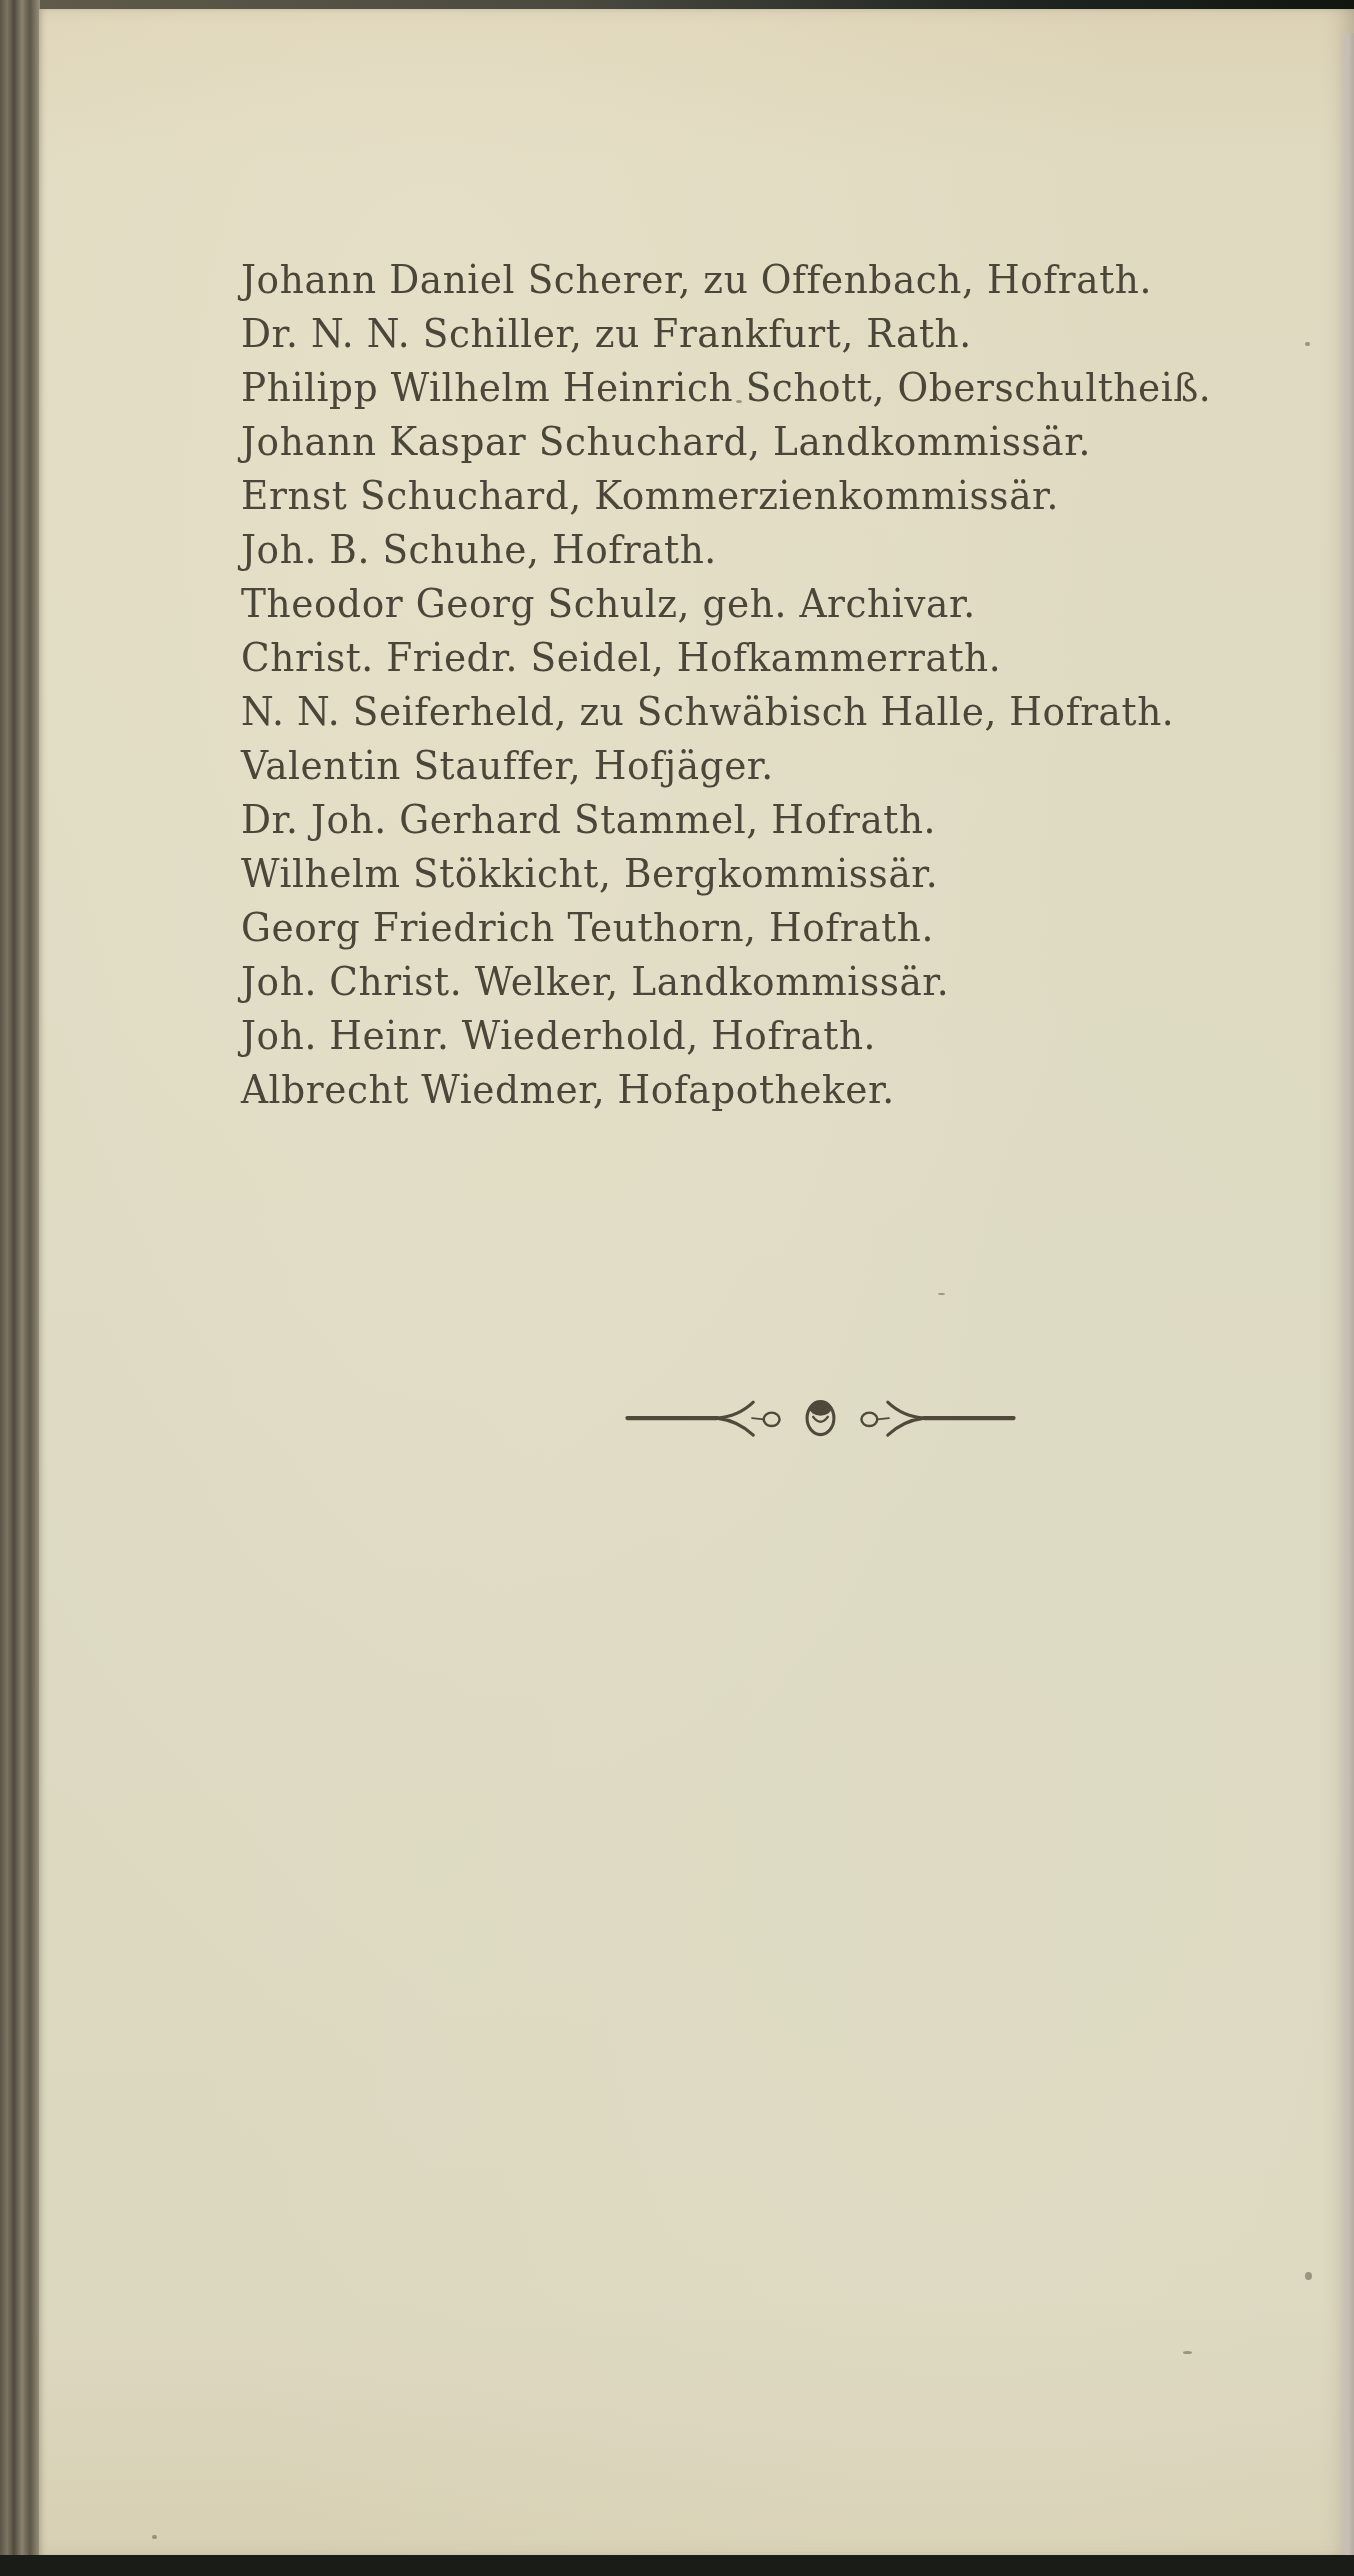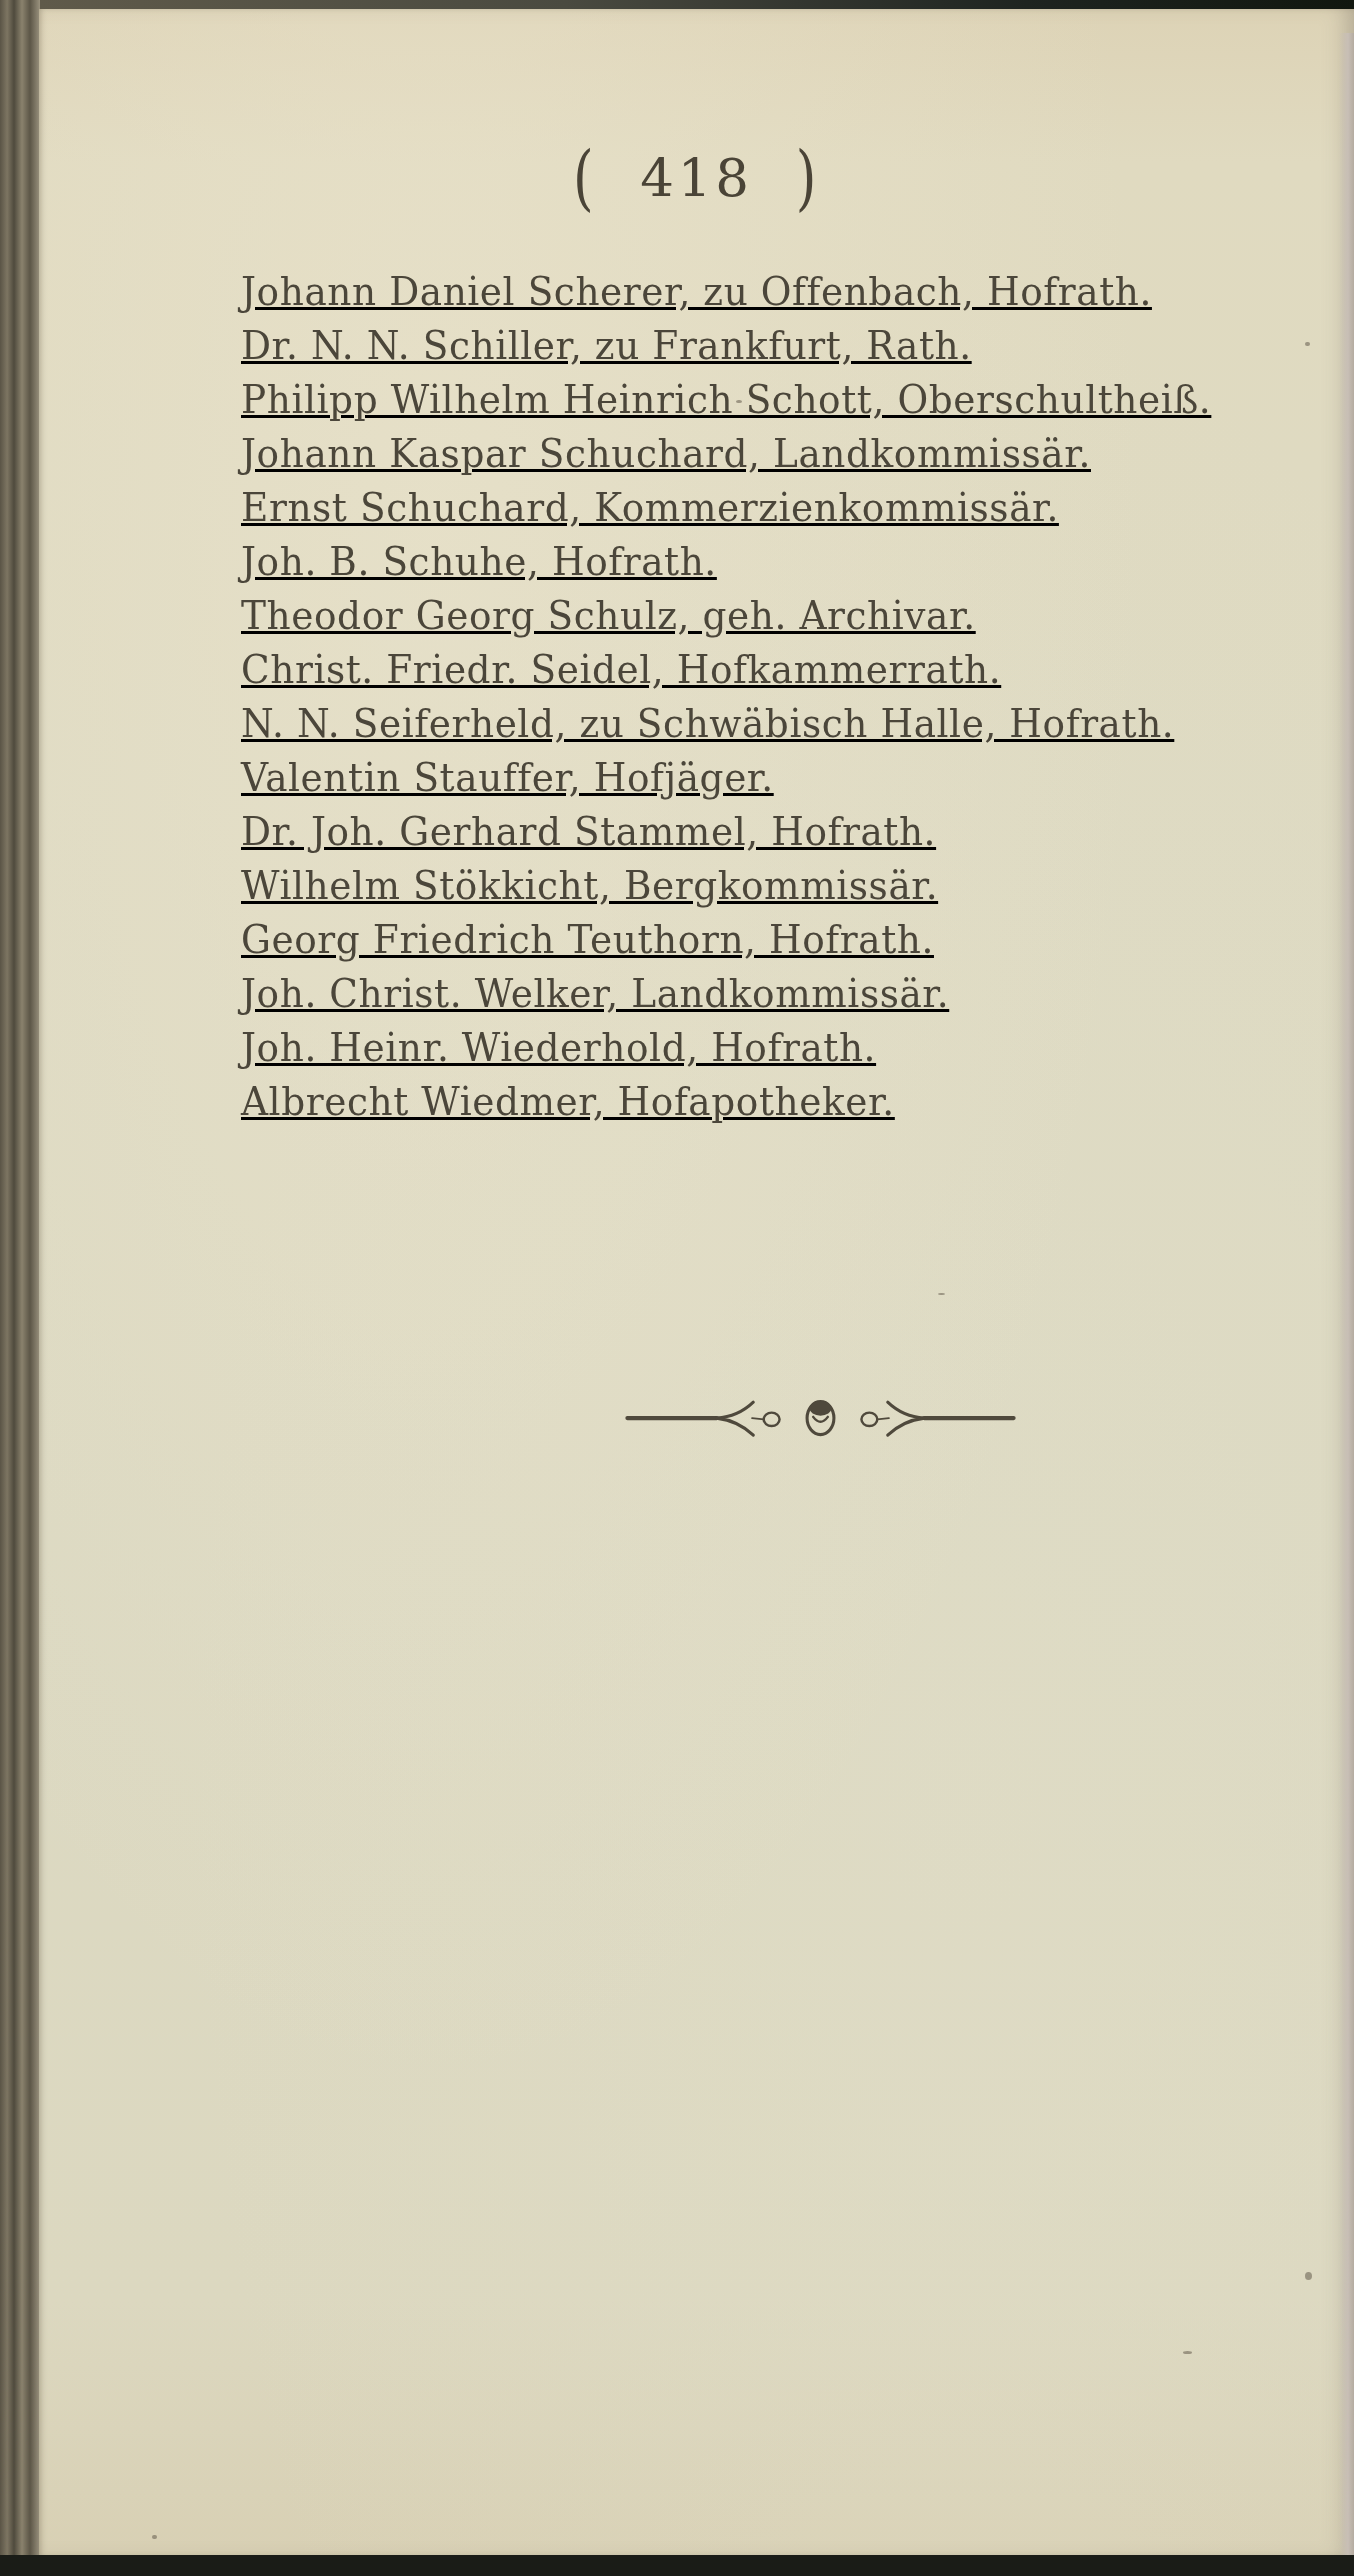--- a/index.html
+++ b/index.html
@@ -69,23 +69,22 @@
       letter-spacing: 3.7px;
     }
     .page-number .paren {
       display: inline-block;
       transform: scaleY(1.35);
       margin: 0 43px;
     }
     .entries {
       position: absolute;
       left: 202px;
-      top: 256px;
+      top: 244px;
       width: 1101px;
-      text-decoration: underline;
     }
     .entry {
       font-family: "DejaVu Serif", serif;
       font-size: 39px;
       line-height: 54px;
       height: 54px;
       color: #4b463a;
       white-space: nowrap;
       letter-spacing: 0.6px;
       transform: scaleX(0.96);
@@ -108,23 +107,20 @@
 </head>
 <body>
 
 <div class="scan">
   <div class="spine"></div>
   <div class="top-strip"></div>
 
   <div class="page">
     <div class="right-edge"></div>
 
-    <div class="page-number">
-      <span class="paren">(</span><span>418</span><span class="paren">)</span>
-    </div>
 
     <div class="entries">
       <div class="entry">Johann Daniel Scherer, zu Offenbach, Hofrath.</div>
       <div class="entry">Dr. N. N. Schiller, zu Frankfurt, Rath.</div>
       <div class="entry">Philipp Wilhelm Heinrich Schott, Oberschultheiß.</div>
       <div class="entry">Johann Kaspar Schuchard, Landkommissär.</div>
       <div class="entry">Ernst Schuchard, Kommerzienkommissär.</div>
       <div class="entry">Joh. B. Schuhe, Hofrath.</div>
       <div class="entry">Theodor Georg Schulz, geh. Archivar.</div>
       <div class="entry">Christ. Friedr. Seidel, Hofkammerrath.</div>

